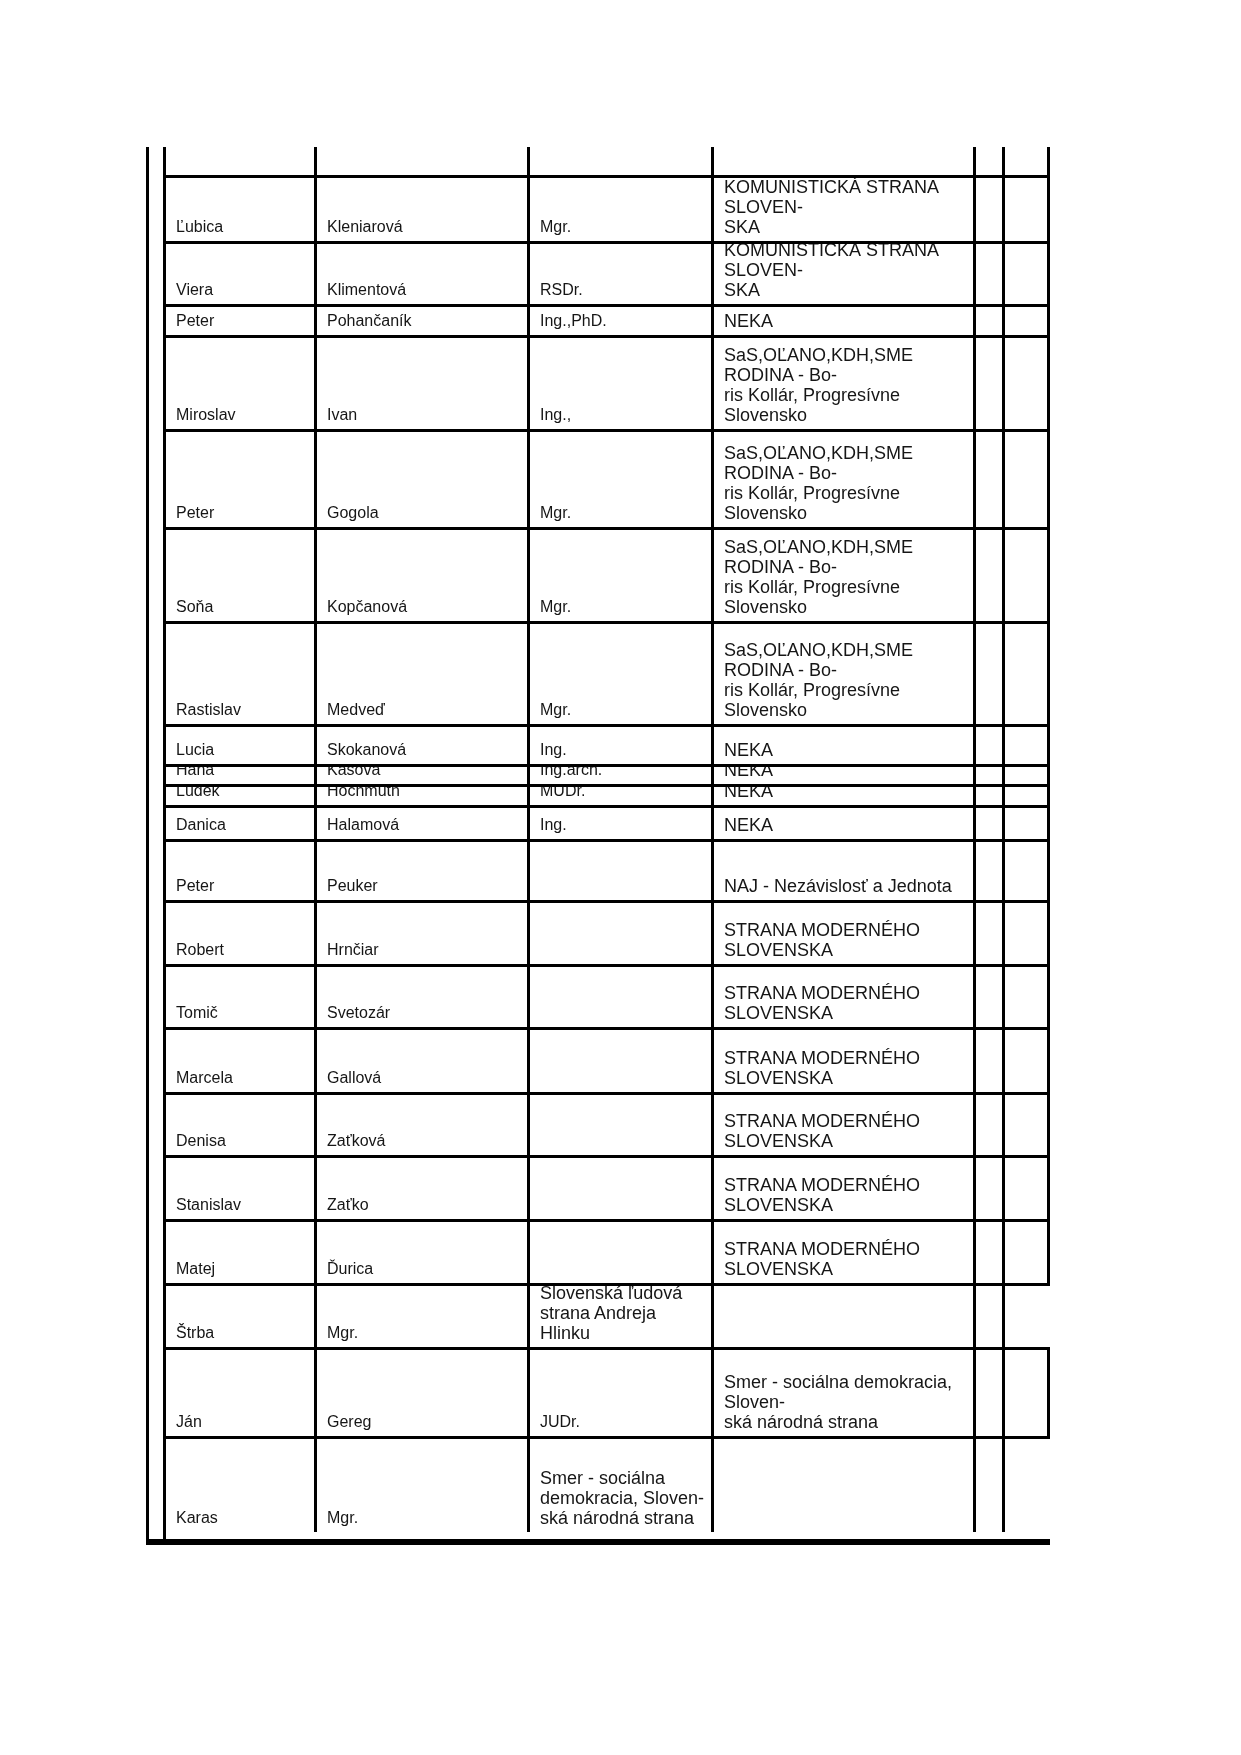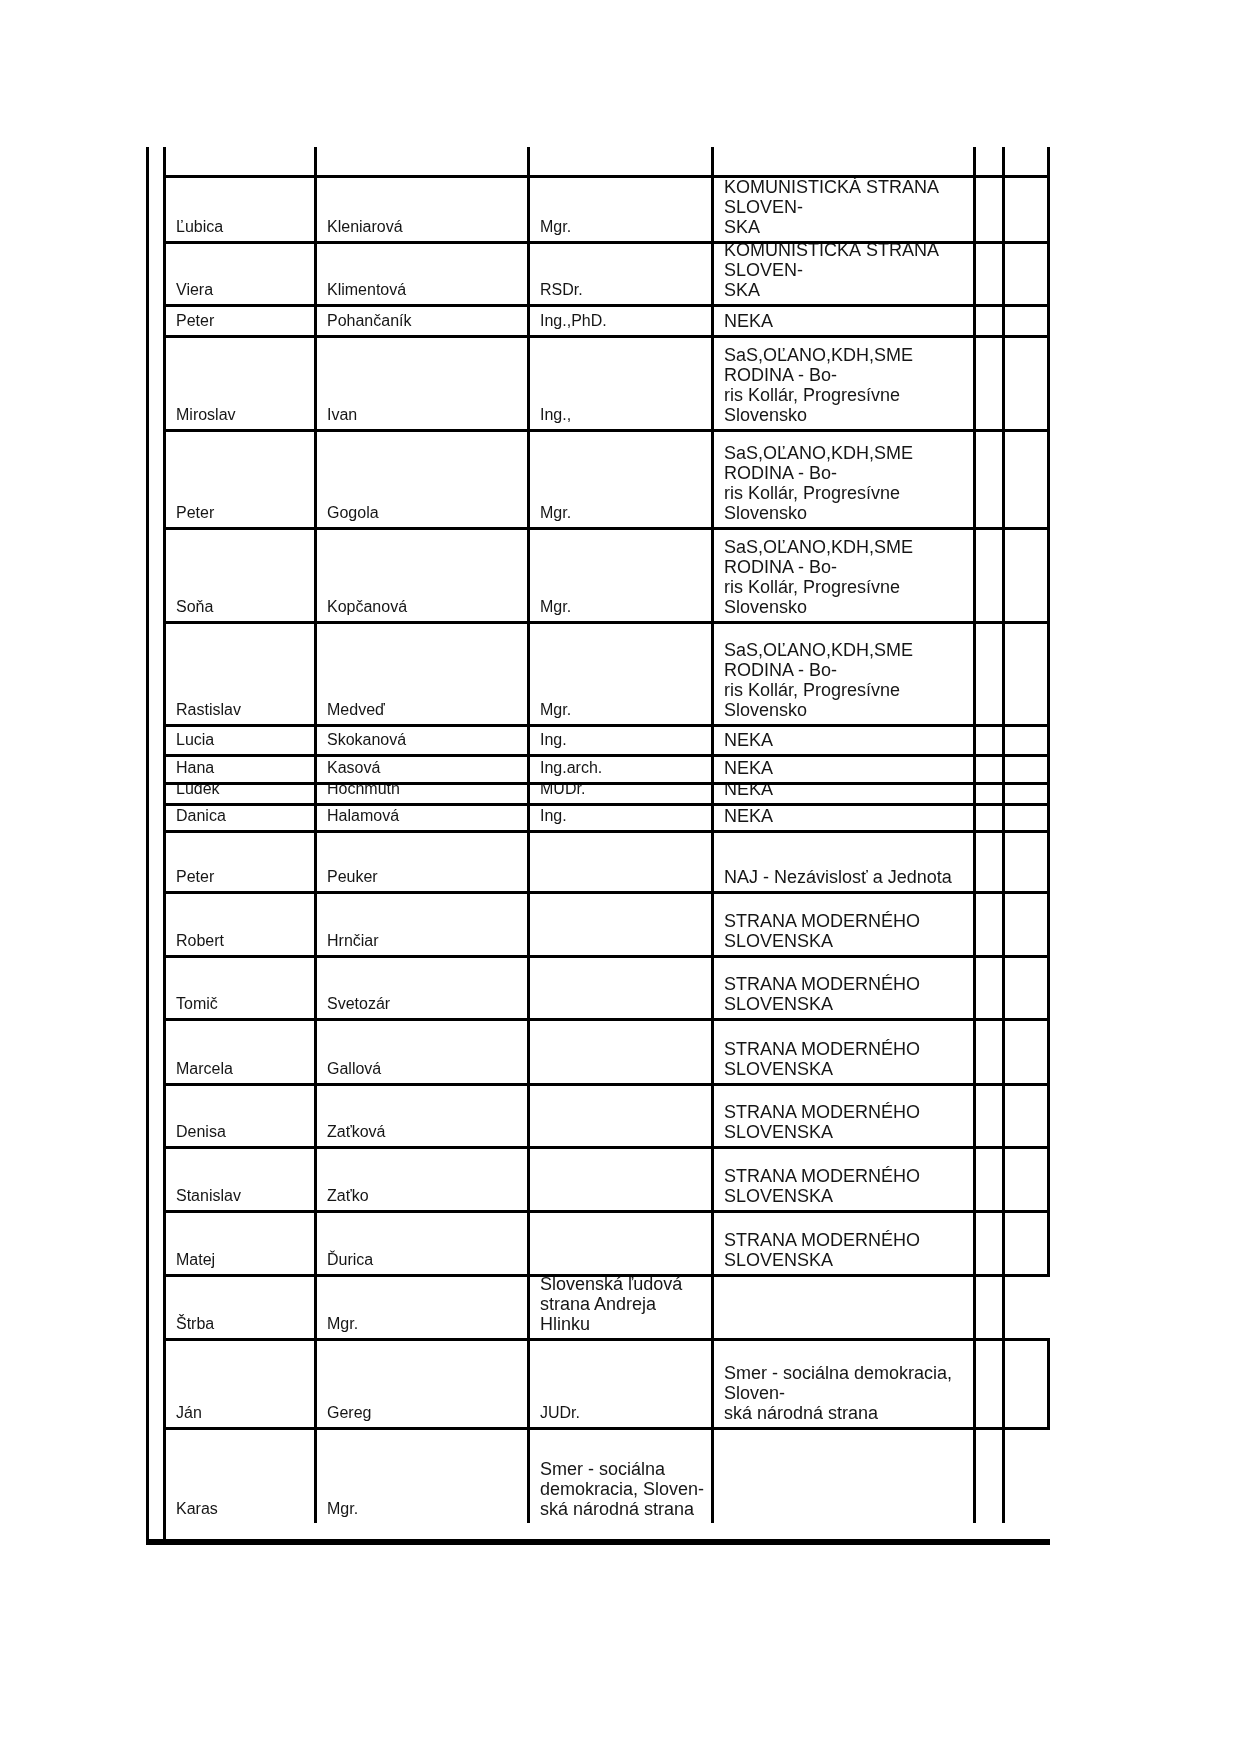--- a/index.html
+++ b/index.html
@@ -136,48 +136,48 @@
       <div class="row" style="height:103px">
         <div class="cell">Rastislav</div>
         <div class="cell">Medveď</div>
         <div class="cell">Mgr.</div>
         <div class="cell party">SaS,OĽANO,KDH,SME RODINA - Bo-
 ris Kollár, Progresívne Slovensko</div>
         <div class="cell narrow"></div>
         <div class="cell narrow"></div>
       </div>
 
-      <div class="row" style="height:30px">
+      <div class="row" style="height:40px">
         <div class="cell">Lucia</div>
         <div class="cell">Skokanová</div>
         <div class="cell">Ing.</div>
         <div class="cell party">NEKA</div>
         <div class="cell narrow"></div>
         <div class="cell narrow"></div>
       </div>
 
-      <div class="row" style="height:28px">
+      <div class="row" style="height:20px">
         <div class="cell">Hana</div>
         <div class="cell">Kasová</div>
         <div class="cell">Ing.arch.</div>
         <div class="cell party">NEKA</div>
         <div class="cell narrow"></div>
         <div class="cell narrow"></div>
       </div>
 
       <div class="row" style="height:21px">
         <div class="cell">Luděk</div>
         <div class="cell">Hochmuth</div>
         <div class="cell">MUDr.</div>
         <div class="cell party">NEKA</div>
         <div class="cell narrow"></div>
         <div class="cell narrow"></div>
       </div>
 
-      <div class="row" style="height:27px">
+      <div class="row" style="height:34px">
         <div class="cell">Danica</div>
         <div class="cell">Halamová</div>
         <div class="cell">Ing.</div>
         <div class="cell party">NEKA</div>
         <div class="cell narrow"></div>
         <div class="cell narrow"></div>
       </div>
 
       <div class="row" style="height:61px">
         <div class="cell">Peter</div>

